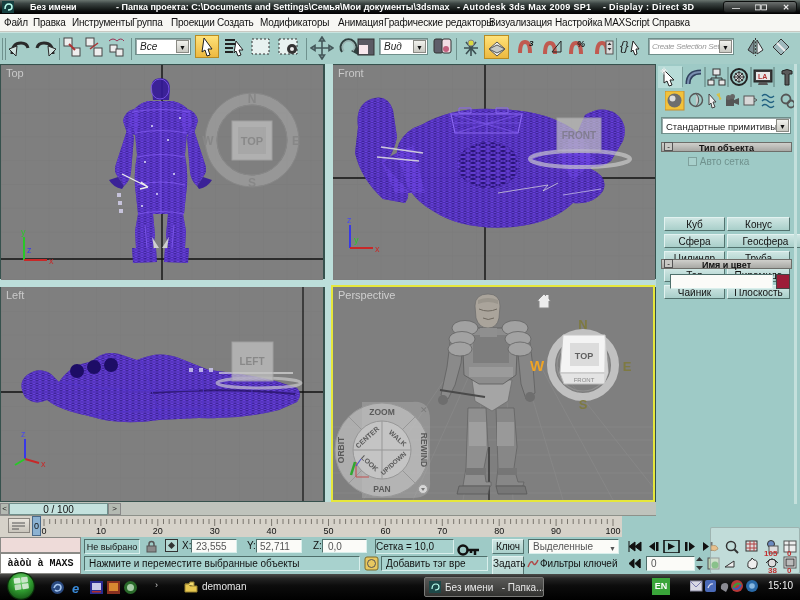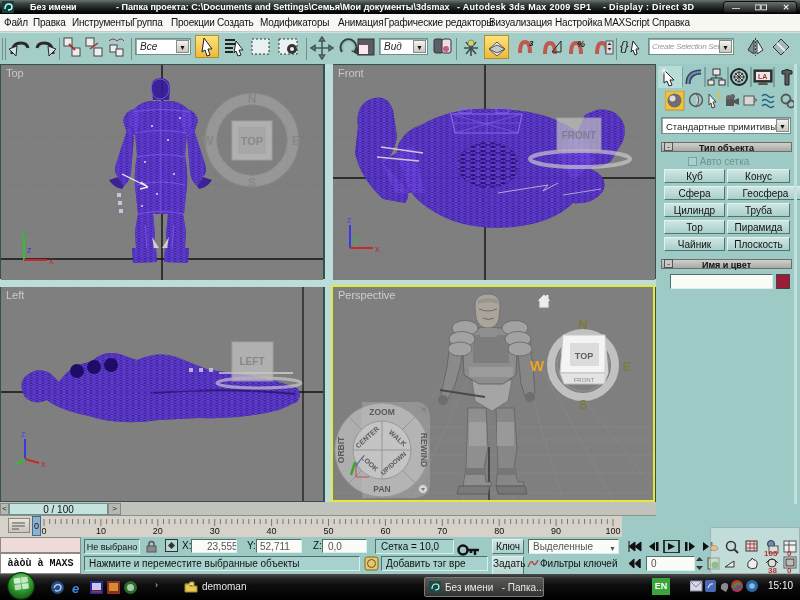--- a/index.html
+++ b/index.html
@@ -28,21 +28,21 @@
 .combo .arr { position:absolute; right:1px; top:1px; bottom:1px; width:13px; background:linear-gradient(#f2f2ee,#c9c9c2); border:1px solid #8a8a84; text-align:center; font-size:7px; line-height:13px; color:#111;}
 .ybtn { position:absolute; background:linear-gradient(#ffe27a,#edb93f); border:1px solid #b98c22; }
 
 
 #vparea { left:0; top:64px; width:656px; height:438px; background:#36514d; }
 .vp { position:absolute; background:#7f7f7f; overflow:hidden; }
 .vplabel { position:absolute; left:5px; top:2px; color:#c9c9c9; font-size:11px; }
 
 
 #cmdpanel { left:656px; top:64px; width:144px; height:441px; background:#9ecac6; }
-.cpbtn { position:absolute; background:linear-gradient(#cfe6e3,#a9cfca); border-top:1px solid #e2f2f0; border-left:1px solid #e2f2f0; border-right:1px solid #53736f; border-bottom:1px solid #53736f; font-size:10px; color:#111; text-align:center; }
+.cpbtn { position:absolute; background:linear-gradient(#cfe6e3,#a9cfca); border-top:1px solid #e2f2f0; border-left:1px solid #e2f2f0; border-right:1px solid #53736f; border-bottom:1px solid #53736f; font-size:10px; color:#111; text-align:center;margin-top:48px; }
 .rollhead { position:absolute; background:linear-gradient(#cfcfcb,#a8a8a4); border:1px solid #6e6e6a; font-size:10px; font-weight:bold; color:#111; text-align:center; }
 
 
 #timeslider { left:0; top:502px; width:656px; height:14px; background:#bfc3bc; border-bottom:1px solid #8d918a; }
 #ruler { left:0; top:516px; width:622px; height:21px; background:#d6d2c9; border-right:1px solid #9a968e; }
 #statusbar { left:0; top:537px; width:800px; height:37px; background:#9ecac6; font-size:10px; color:#111; }
 .sunken { position:absolute; background:#a8d2ce; border-top:1px solid #4f6f6b; border-left:1px solid #4f6f6b; border-bottom:1px solid #d9efec; border-right:1px solid #d9efec; white-space:nowrap; overflow:hidden; }
 .wfield { position:absolute; background:#fbfbf8; border-top:1px solid #4f6f6b; border-left:1px solid #4f6f6b; border-bottom:1px solid #d9efec; border-right:1px solid #d9efec; font-size:10px; color:#555; white-space:nowrap; overflow:hidden; }
 .sbtn { position:absolute; background:linear-gradient(#cfe6e3,#a9cfca); border-top:1px solid #e2f2f0; border-left:1px solid #e2f2f0; border-right:1px solid #53736f; border-bottom:1px solid #53736f; font-size:10px; color:#111; text-align:center; }
 
@@ -725,26 +725,26 @@
 
     <div class="sunken" style="left:84px;top:2px;width:56px;height:15px;font-size:9px;text-align:center;line-height:14px">Не выбрано</div>
     <svg class="abs" style="left:146px;top:3px" width="11" height="13">
         <rect x="1" y="6" width="9" height="6" fill="#8a8a8a" stroke="#555"></rect>
         <path d="M3 6 V4 Q3 1.5 5.5 1.5 Q8 1.5 8 4 V6" stroke="#555" fill="none" stroke-width="1.5"></path>
       </svg>
     <div class="abs" style="left:165px;top:2px;width:13px;height:13px;background:#b5d8d4;border:1px solid #333"><svg width="11" height="11">
           <path d="M5.5 2 L9 5.5 L5.5 9 L2 5.5 Z" fill="#333"></path>
         </svg></div>
     <span class="abs" style="left:182px;top:3px">X:</span>
-    <div class="wfield" style="left:191px;top:2px;width:46px;height:14px;padding-left:15px;line-height:13px">23,555</div>
+    <div class="wfield" style="left:191px;top:2px;width:46px;height:14px;padding-left:4px;line-height:13px">23,555</div>
     <span class="abs" style="left:247px;top:3px">Y:</span>
     <div class="wfield" style="left:256px;top:2px;width:46px;height:14px;padding-left:3px;line-height:13px">52,711</div>
     <span class="abs" style="left:313px;top:3px">Z:</span>
     <div class="wfield" style="left:322px;top:2px;width:45px;height:14px;padding-left:5px;line-height:13px">0,0</div>
-    <div class="sunken" style="left:375px;top:2px;width:79px;height:15px;font-size:10px;line-height:14px;padding-left:5px">Сетка = 10,0</div>
+    <div class="sunken" style="left:375px;top:2px;width:79px;height:15px;font-size:10px;line-height:14px;">Сетка = 10,0</div>
 
     <svg class="abs" style="left:457px;top:5px" width="24" height="22">
         <circle cx="6" cy="8" r="4.5" fill="none" stroke="#111" stroke-width="2.5"></circle>
         <path d="M10 8 L22 8 M18 8 L18 13 M14 8 L14 11" stroke="#111" stroke-width="2.5"></path>
       </svg>
     <div class="sbtn" style="left:492px;top:2px;width:32px;height:15px;line-height:14px">Ключ</div>
     <div class="wfield" style="left:528px;top:2px;width:91px;height:15px;padding-left:4px;line-height:14px">Выделенные<span style="position:absolute;right:2px;top:2px;font-size:7px">▼</span></div>
 
     <div class="sunken" style="left:84px;top:19px;width:276px;height:15px;font-size:10px;line-height:14px;padding-left:4px">Нажмите и переместите выбранные объекты</div>
     <svg class="abs" style="left:364px;top:19px" width="15" height="15">

